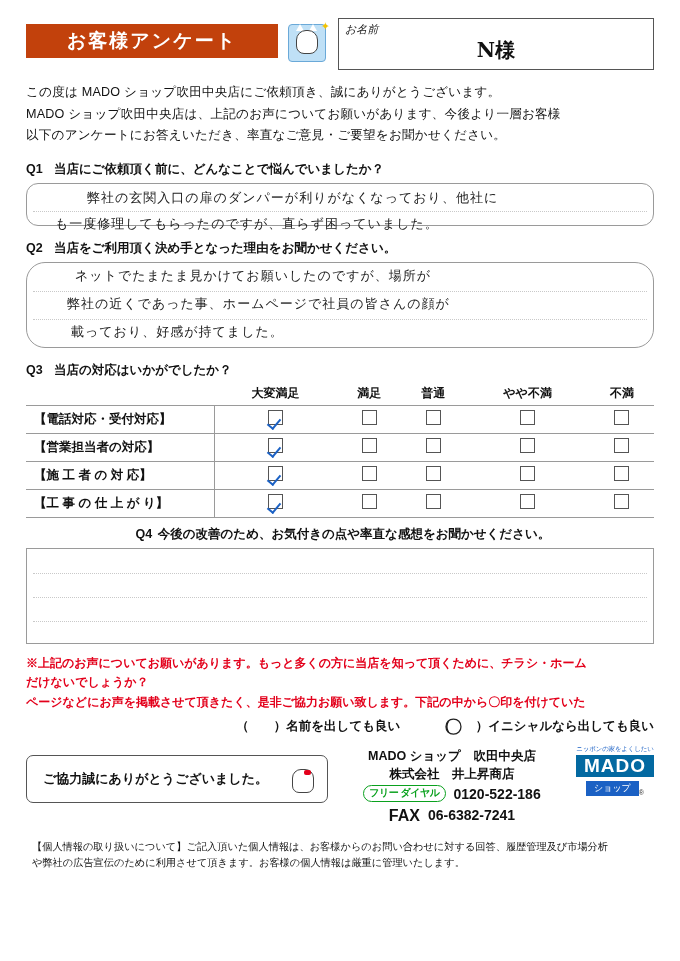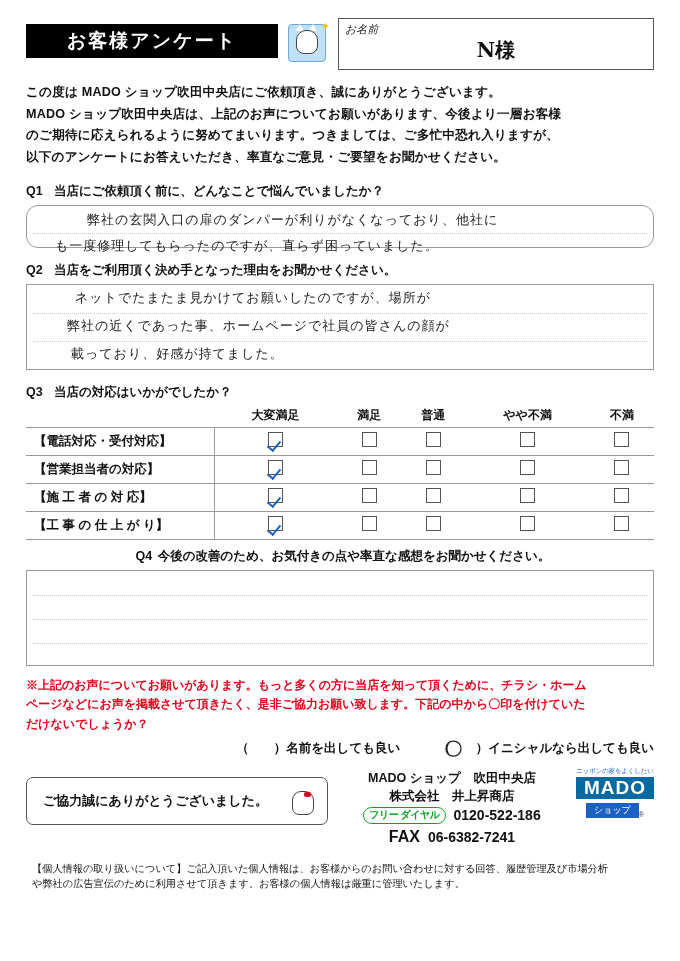--- a/index.html
+++ b/index.html
@@ -24,21 +24,21 @@
   }
 
   
   .header {
     display: flex;
     align-items: flex-start;
     gap: 6px;
     height: 54px;
   }
   .title-bar {
-    background: #000000;
+    background: #c2410c;
     color: #fff;
     font-weight: bold;
     font-size: 19px;
     letter-spacing: 2px;
     width: 252px;
     height: 34px;
     line-height: 34px;
     text-align: center;
     margin-top: 6px;
   }
@@ -102,21 +102,21 @@
     font-size: 20px;
     font-weight: bold;
     font-family: "DejaVu Serif", serif;
     color: #111;
   }
 
   
   .intro {
     margin-top: 10px;
     font-size: 12.6px;
-    font-weight: bold;
+    font-weight: normal;
     line-height: 1.72;
     letter-spacing: 0.2px;
     color: #111;
   }
 
   
   .q-block { margin-top: 14px; }
   .q-head {
     font-size: 12.5px;
     font-weight: bold;
@@ -140,21 +140,21 @@
   }
   .hand {
     font-family: "DejaVu Serif", serif;
     font-size: 13px;
     color: #1a1a1a;
     position: absolute;
     white-space: nowrap;
     letter-spacing: 1px;
   }
   .a1 { height: 43px; border-radius: 12px; }
-  .a2 { height: 86px; }
+  .a2 { height: 86px; border-radius: 19px; }
   .a4 { height: 96px; }
 
   
   .q3-table {
     width: 100%;
     border-collapse: collapse;
     margin-top: 2px;
     font-size: 12px;
   }
   .q3-table th {
@@ -364,21 +364,20 @@
     </div>
     <div class="name-box">
       <div class="name-label">お名前</div>
       <div class="name-value">N様</div>
     </div>
   </div>
 
   <div class="intro">
     <div>この度は MADO ショップ吹田中央店にご依頼頂き、誠にありがとうございます。</div>
     <div>MADO ショップ吹田中央店は、上記のお声についてお願いがあります、今後より一層お客様</div>
-    <div>のご期待に応えられるように努めてまいります。つきましては、ご多忙中恐れ入りますが、</div>
     <div>以下のアンケートにお答えいただき、率直なご意見・ご要望をお聞かせください。</div>
   </div>
 
   <div class="q-block">
     <div class="q-head">
       <span class="qnum">Q1</span><span>当店にご依頼頂く前に、どんなことで悩んでいましたか？</span>
     </div>
     <div class="answer-box a1">
       <div class="rule" style="top:27px;"></div>
       <div class="hand" style="left:60px; top:5px;">弊社の玄関入口の扉のダンパーが利りがなくなっており、他社に</div>
@@ -457,22 +456,22 @@
     </div>
     <div class="answer-box a4">
       <div class="rule" style="top:24px;"></div>
       <div class="rule" style="top:48px;"></div>
       <div class="rule" style="top:72px;"></div>
     </div>
   </div>
 
   <div class="notice">
     <div>※上記のお声についてお願いがあります。もっと多くの方に当店を知って頂くために、チラシ・ホーム</div>
+    <div>だけないでしょうか？</div>
     <div>ページなどにお声を掲載させて頂きたく、是非ご協力お願い致します。下記の中から〇印を付けていた</div>
-    <div>だけないでしょうか？</div>
   </div>
 
   <div class="circle-line">
     <span class="circ-opt">
       <span>（　　）名前を出しても良い</span>
     </span>
     <span class="circ-opt">
       <span class="hand-circle">〇</span>
       <span>（　　）イニシャルなら出しても良い</span>
     </span>

